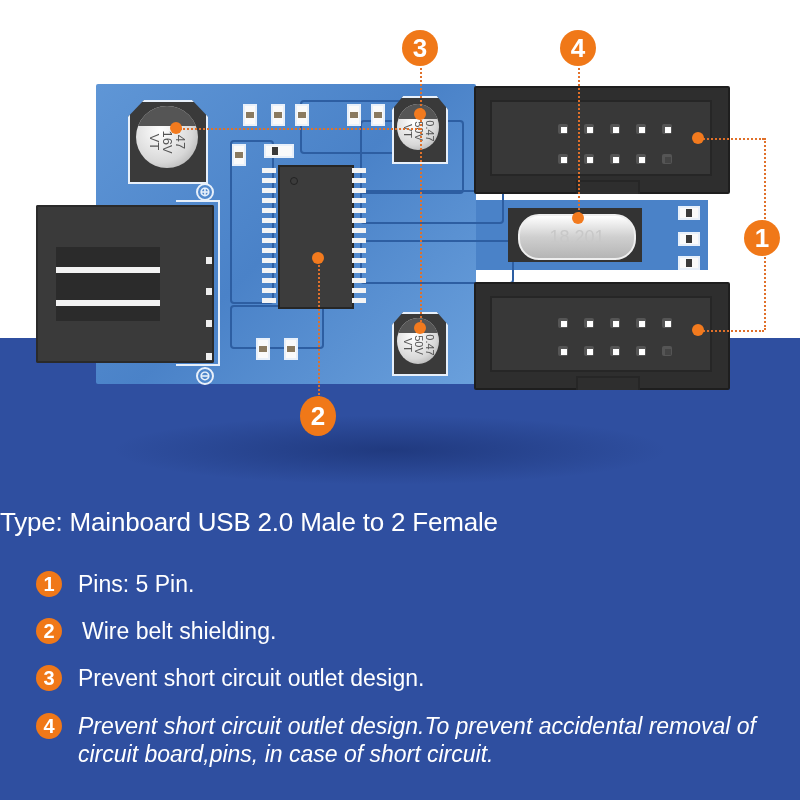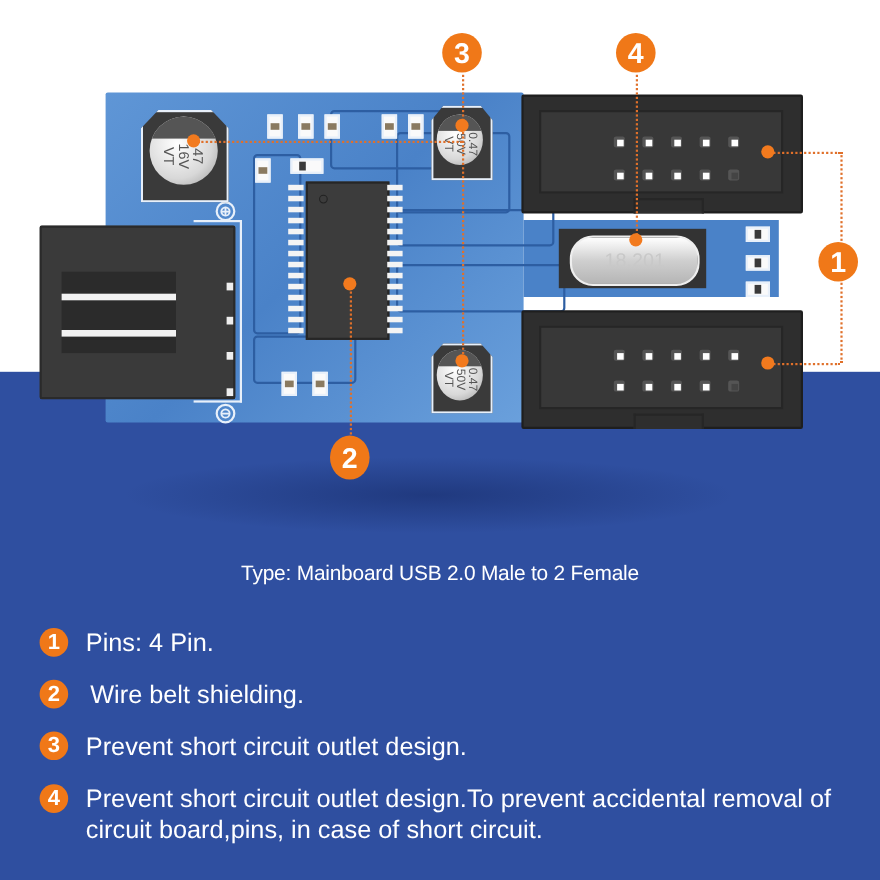--- a/index.html
+++ b/index.html
@@ -40,21 +40,21 @@
   .pin::after { content: ""; position: absolute; left: 3px; top: 3px; width: 6px; height: 6px; background: #fff; }
   .pin.empty::after { background: #444; }
 
   .crystal-pad { position: absolute; left: 508px; top: 208px; width: 134px; height: 54px; background: #333; }
   .crystal { position: absolute; left: 518px; top: 214px; width: 114px; height: 42px; border-radius: 21px; background: linear-gradient(180deg, #ffffff 0%, #cfcfcf 50%, #b5b5b5 100%); border: 2px solid #eee; color: #c8c8c8; font-size: 18px; line-height: 42px; text-align: center; }
 
   .leader { position: absolute; border-color: #e0702a; border-style: dotted; border-width: 0; }
   .dot { position: absolute; width: 12px; height: 12px; border-radius: 50%; background: #f27a1e; }
   .badge { position: absolute; width: 36px; height: 36px; border-radius: 50%; background: #f07818; color: #fff; font-weight: bold; font-size: 26px; line-height: 36px; text-align: center; }
 
-  .type-title { position: absolute; left: 0; top: 502px; width: 800px; text-align: center; color: #ffffff; font-size: 19px; line-height: 40px; letter-spacing: -0.2px; }
+  .type-title { position: absolute; left: 0; top: 502px; width: 800px; text-align: left; color: #ffffff; font-size: 26px; line-height: 40px; letter-spacing: -0.2px; }
   .feature { position: absolute; left: 36px; width: 740px; color: #ffffff; font-size: 23px; line-height: 28px; }
   .feature .num { position: absolute; left: 0; top: 1px; width: 26px; height: 26px; border-radius: 50%; background: #f07818; color: #fff; font-weight: bold; font-size: 20px; line-height: 26px; text-align: center; }
   .feature .txt { position: absolute; left: 42px; top: 0; width: 700px; }
 </style>
 </head>
 <body>
 
 <div class="top-bg"></div>
 <div class="bottom-bg"></div>
 <div class="shadow"></div>
@@ -212,26 +212,26 @@
   <div class="leader" style="left:764px;top:138px;height:192px;border-left-width:2px;"></div>
   <div class="dot" style="left:692px;top:132px;"></div>
   <div class="dot" style="left:692px;top:324px;"></div>
   <div class="badge" style="left:744px;top:220px;">1</div>
 </div>
 
 <div class="type-title">Type: Mainboard USB 2.0 Male to 2 Female</div>
 
 <div class="feature" style="top:570px;">
   <span class="num">1</span>
-  <span class="txt">Pins: 4 Pin.</span>
+  <span class="txt">Pins: 5 Pin.</span>
 </div>
 <div class="feature" style="top:617px;">
   <span class="num">2</span>
   <span class="txt" style="left:46px;">Wire belt shielding.</span>
 </div>
 <div class="feature" style="top:664px;">
   <span class="num">3</span>
   <span class="txt">Prevent short circuit outlet design.</span>
 </div>
 <div class="feature" style="top:712px;">
   <span class="num">4</span>
-  <span class="txt" style="width:700px;">Prevent short circuit outlet design.To prevent accidental removal of circuit board,pins, in case of short circuit.</span>
+  <span class="txt" style="width:700px;font-style:italic;">Prevent short circuit outlet design.To prevent accidental removal of circuit board,pins, in case of short circuit.</span>
 </div>
 
 </body></html>

